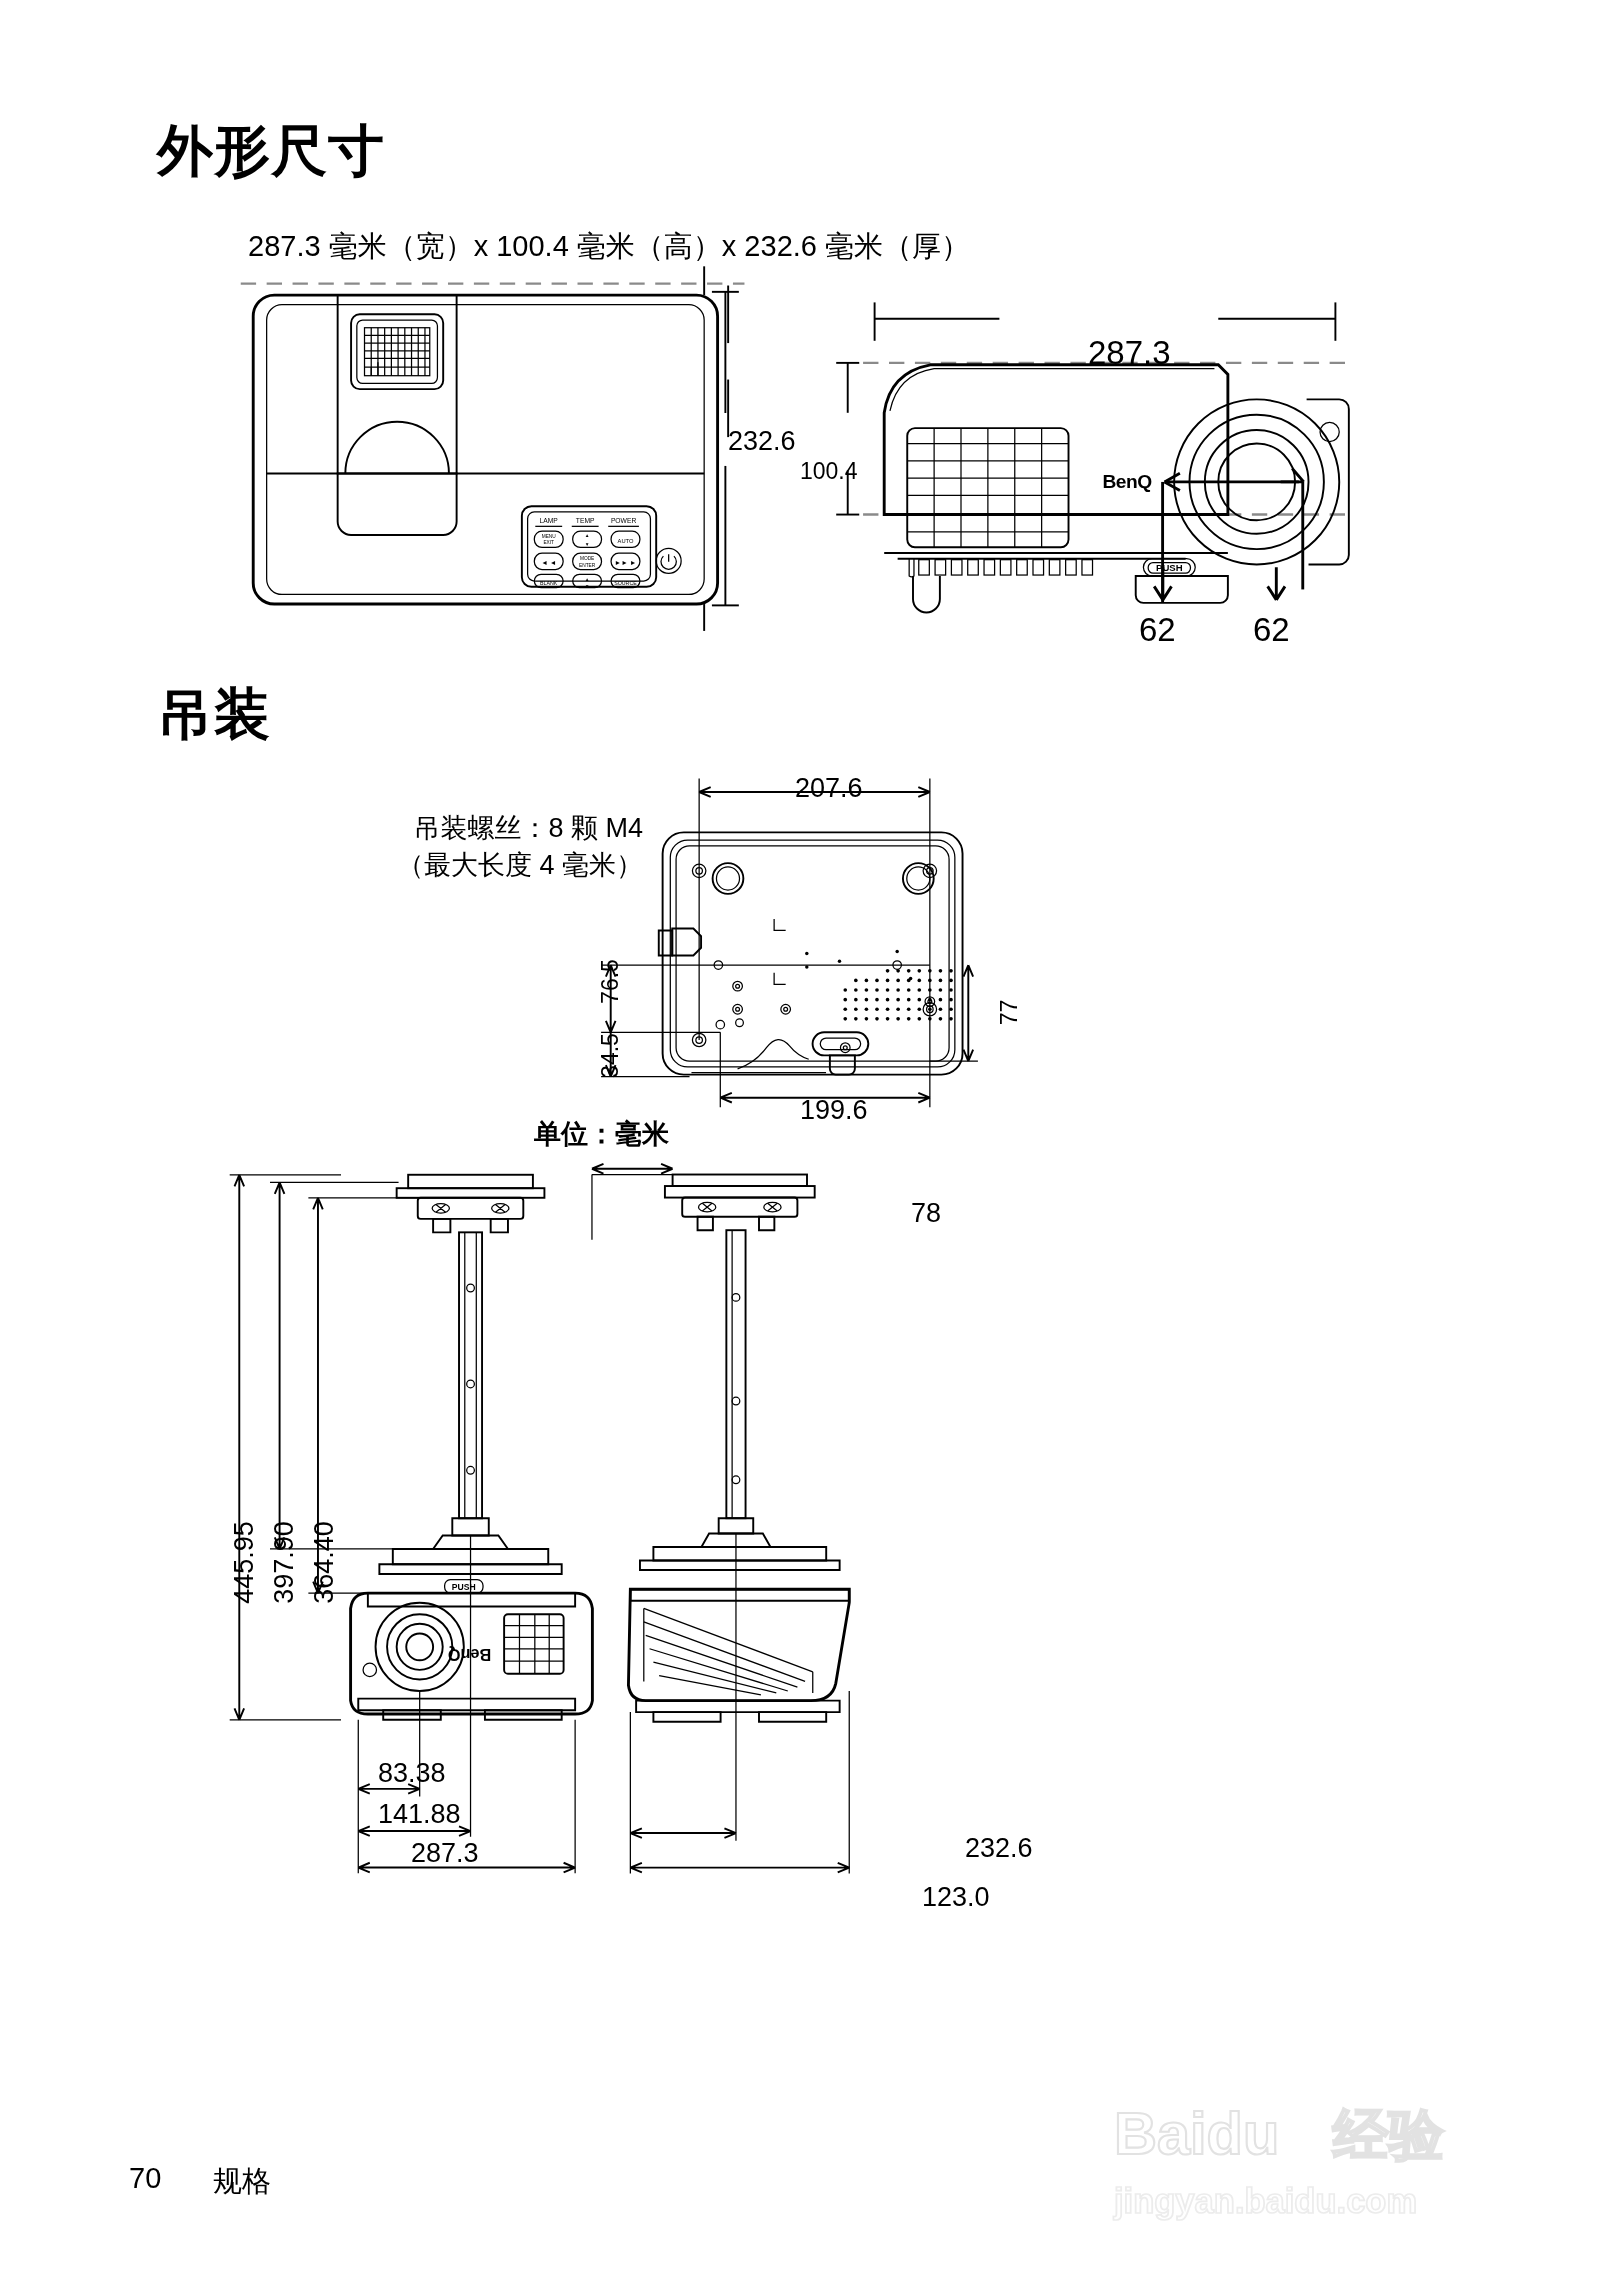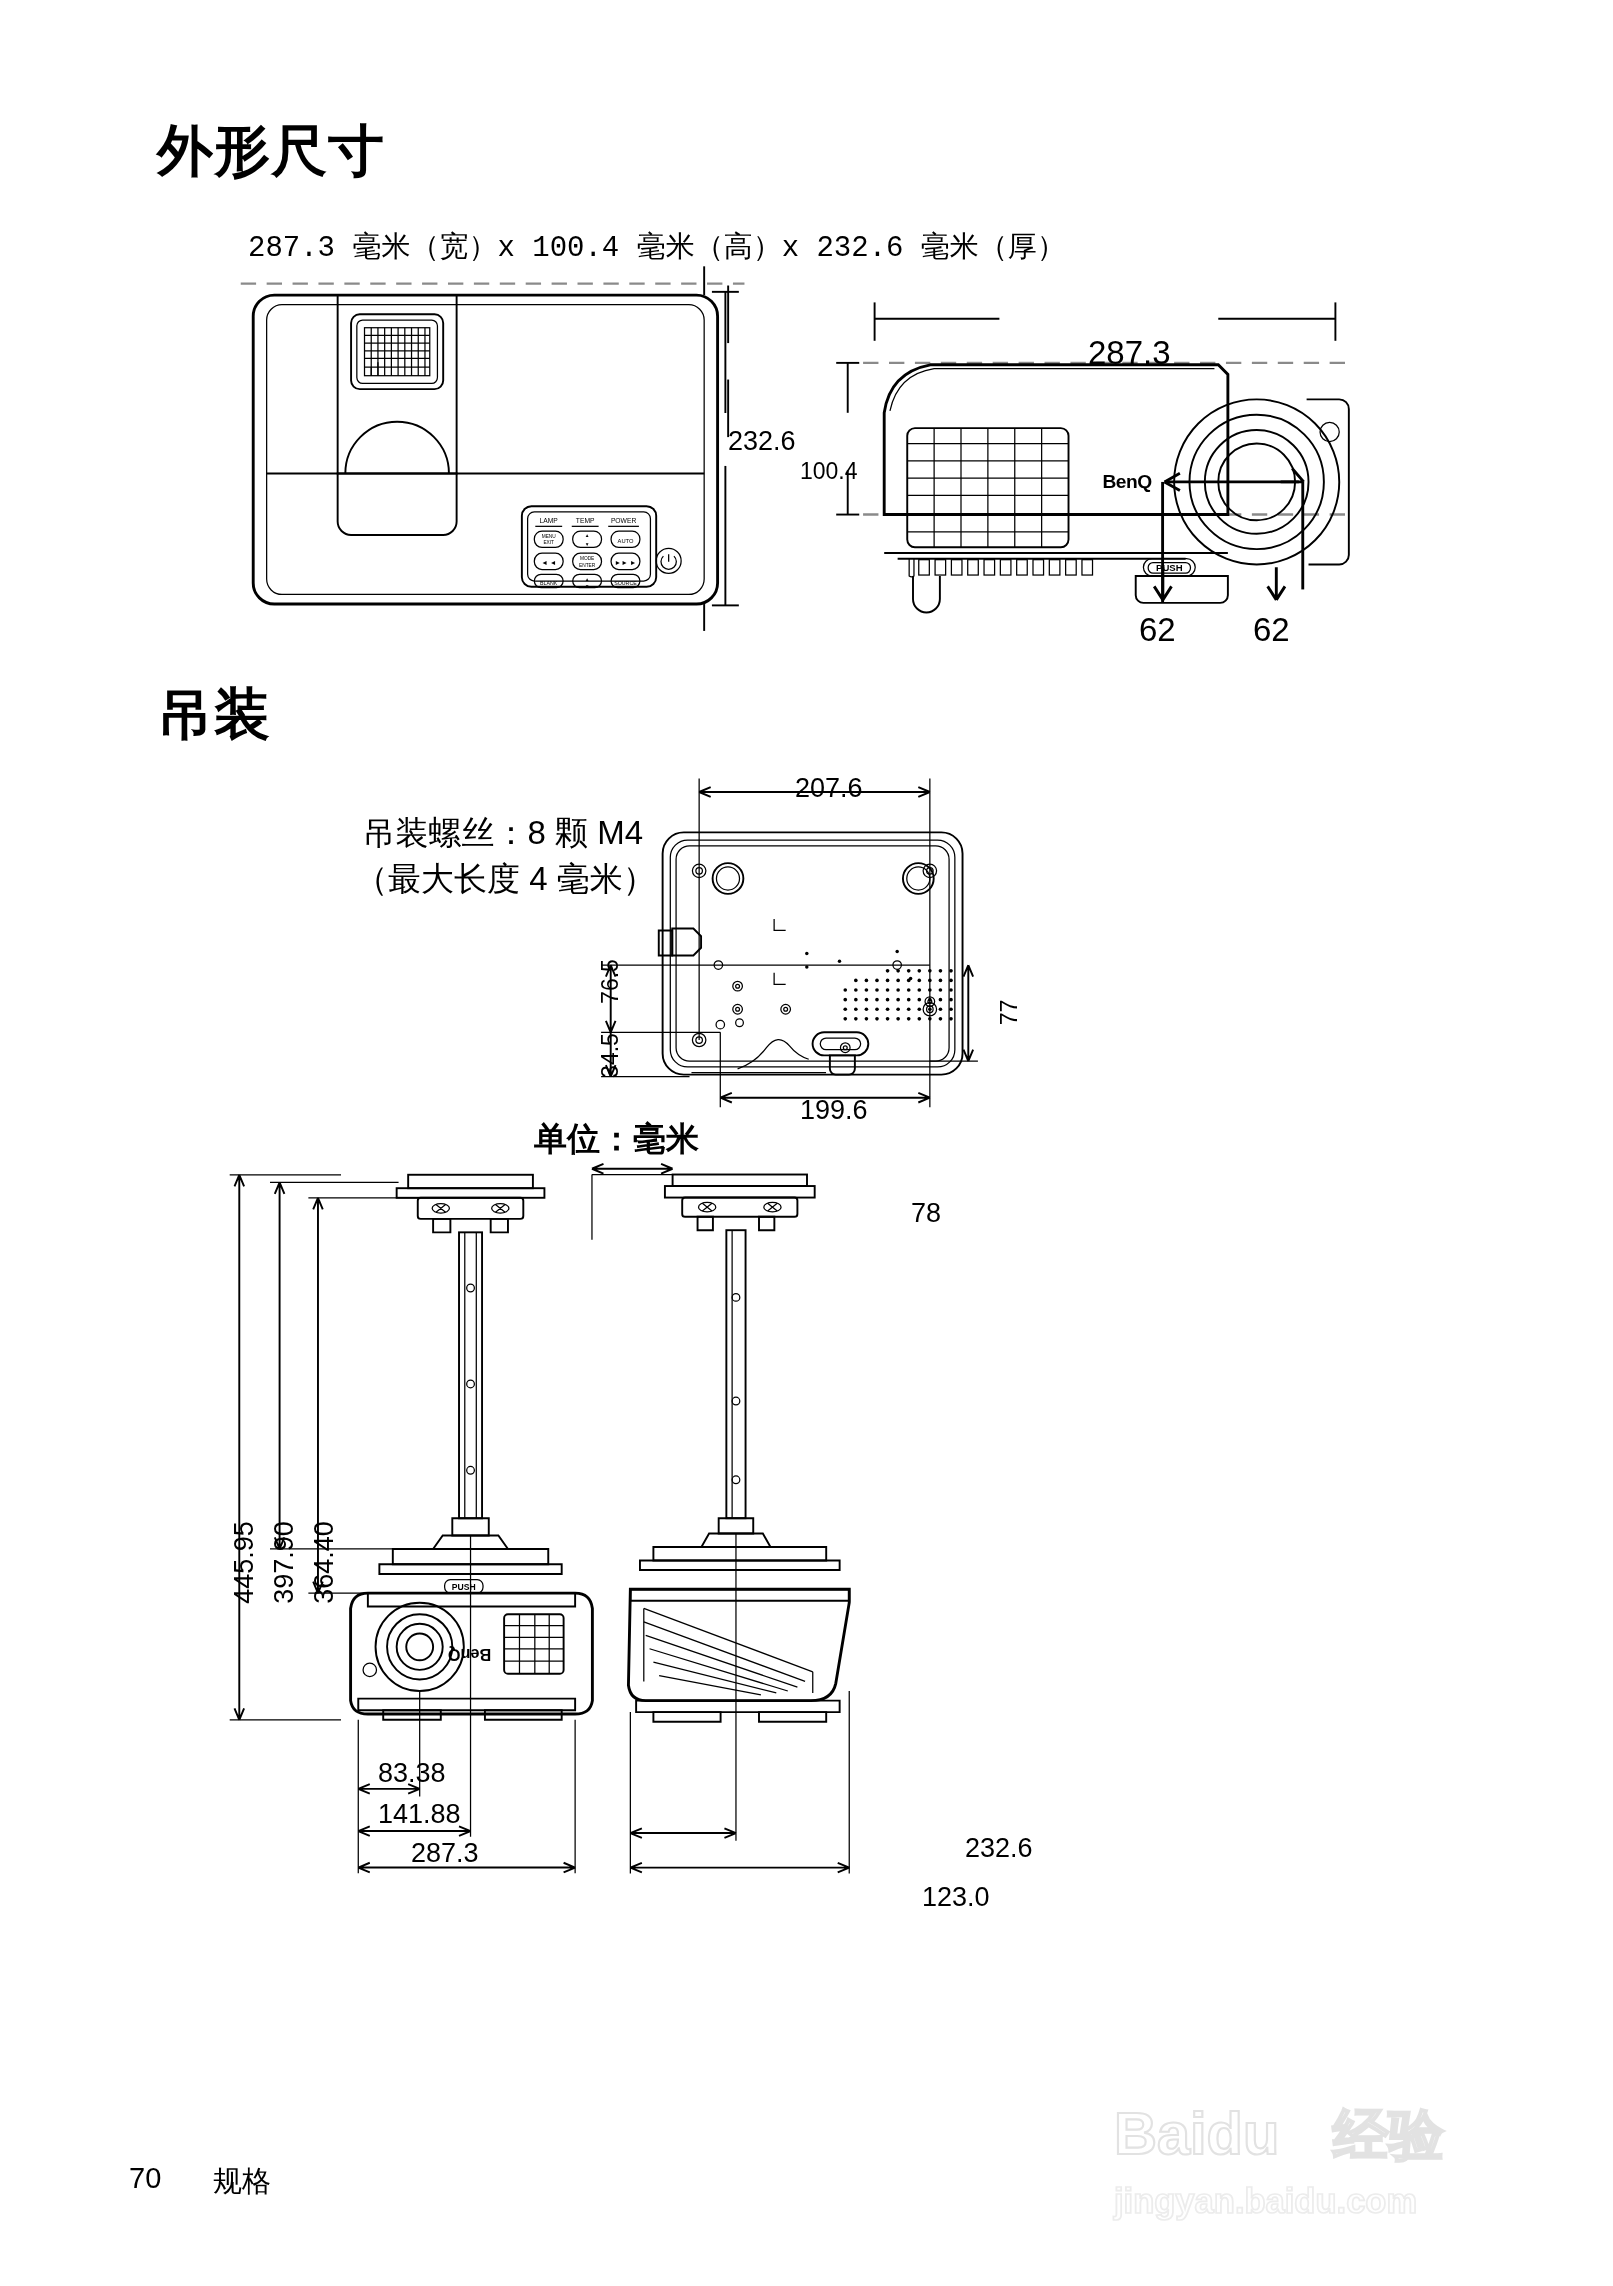--- a/index.html
+++ b/index.html
@@ -24,30 +24,30 @@
     font-size: 56px;
     letter-spacing: 1px;
     line-height: 1;
     white-space: nowrap;
   }
   #heading-dimensions { left: 157px; top: 123px; }
   #heading-ceiling    { left: 157px; top: 686px; }
 
   .subtitle {
     position: absolute;
-    font-family: Liberation Mono, monospace;
+    font-family: Liberation Sans, sans-serif;
     font-size: 29px;
     white-space: nowrap;
     text-align: center;
   }
   #dimension-line { left: 248px; top: 227px; }
 
   .note {
     position: absolute;
-    font-size: 33px;
+    font-size: 27px;
     line-height: 1.38;
     white-space: nowrap;
     text-align: right;
   }
   #mount-screw-note { left: 355px; top: 810px; width: 288px; }
   #unit-note { left: 534px; top: 1116px; font-weight: bold; }
 
   .footer-num, .footer-label {
     position: absolute;
     font-size: 29px;

